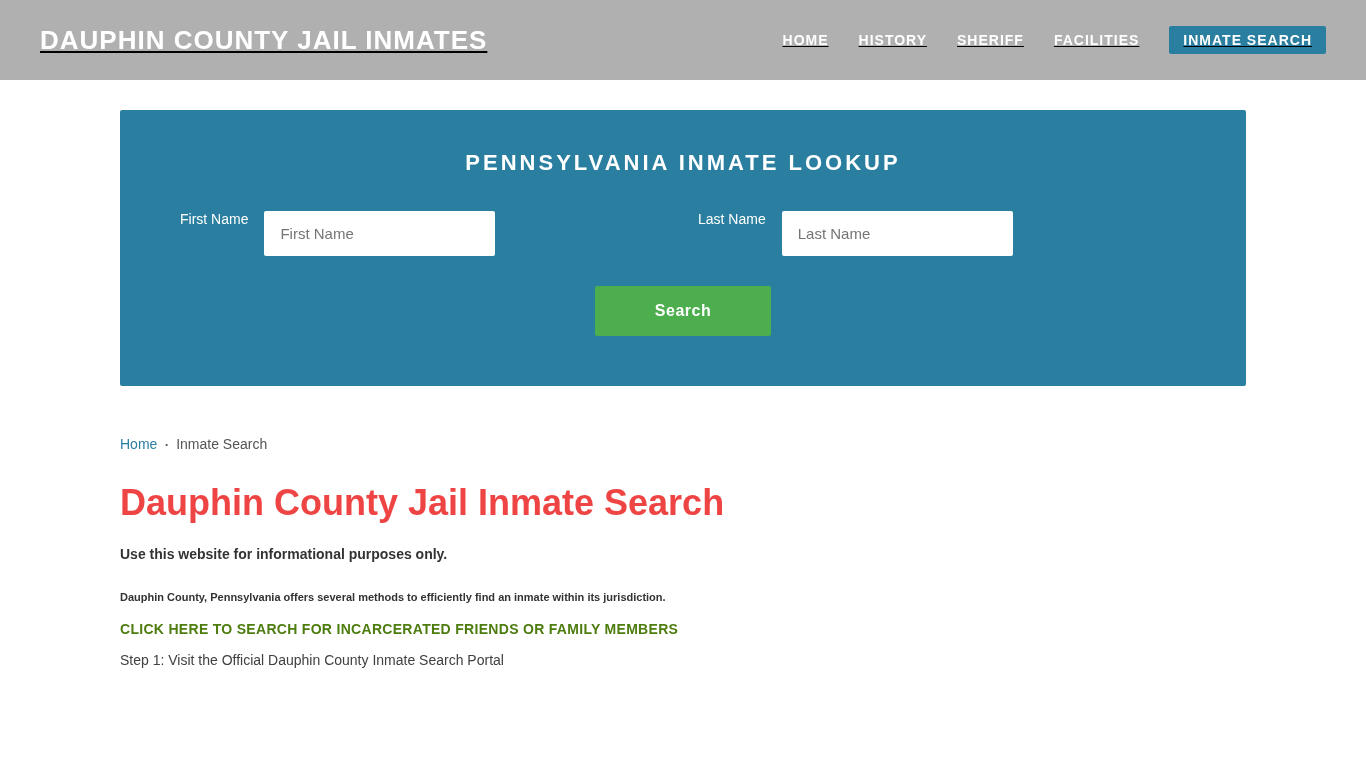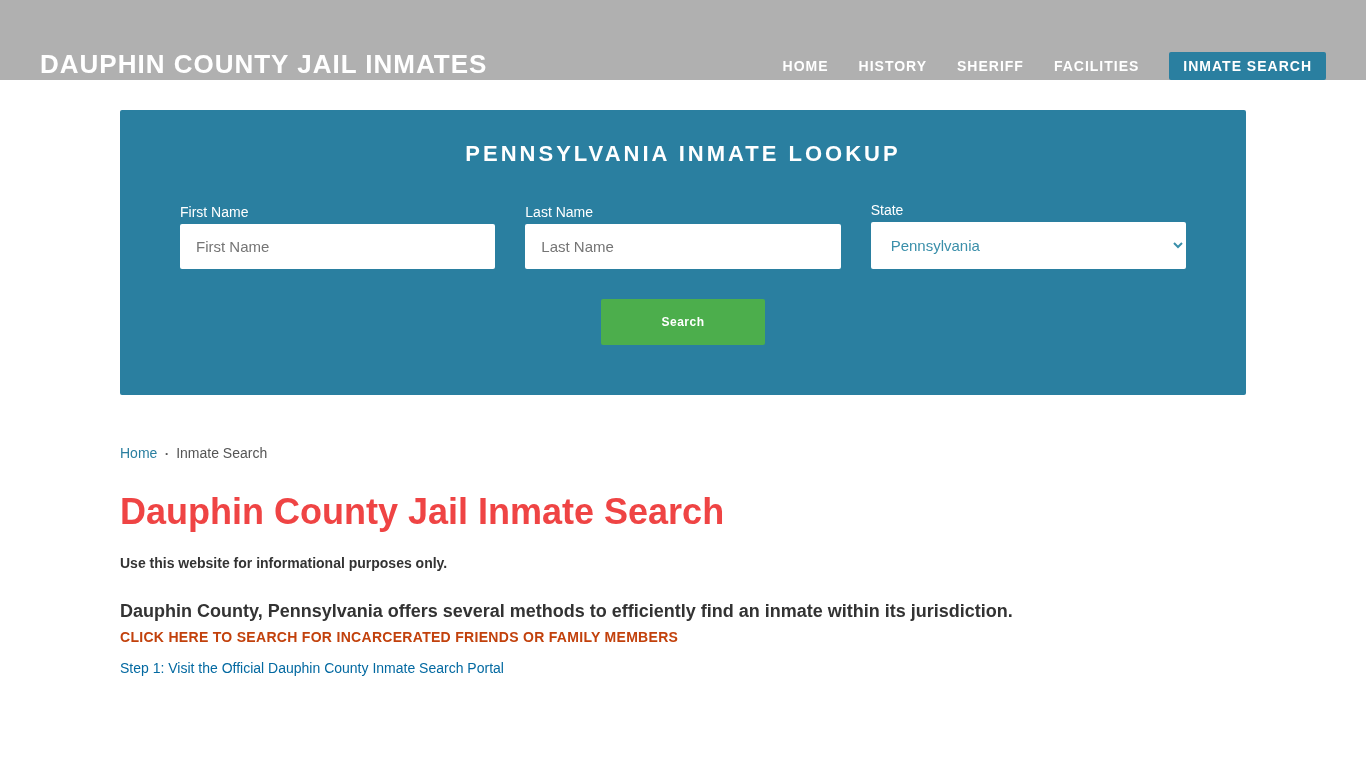--- a/index.html
+++ b/index.html
@@ -12,22 +12,23 @@
       background: #fff;
       width: 1366px;
       min-height: 768px;
     }
     
     .header {
       background: #b0b0b0;
       padding: 0 40px;
       height: 80px;
       display: flex;
-      align-items: flex-end;
+      align-items: center;
       justify-content: space-between;
+      text-decoration: underline;
     }
     .header-title {
       color: #fff;
       font-size: 26px;
       font-weight: 900;
       letter-spacing: 1px;
       text-transform: uppercase;
     }
     .nav {
       display: flex;
@@ -45,42 +46,41 @@
     }
     .nav-item.active {
       background: #2a7fa0;
       padding: 6px 14px;
       border-radius: 2px;
     }
     
     .hero {
       background: #2a7fa0;
       margin: 30px 120px;
-      padding: 31px 60px 50px;
+      padding: 40px 60px 50px;
       border-radius: 2px;
     }
     .hero-title {
       text-align: center;
       color: #fff;
       font-size: 22px;
       font-weight: 700;
       letter-spacing: 3px;
       text-transform: uppercase;
       margin-bottom: 35px;
     }
     .search-form {
       display: flex;
       gap: 30px;
       align-items: flex-end;
       justify-content: center;
     }
     .form-group {
       display: flex;
-      flex-direction: column;
-      gap: 4px;
+      gap: 16px;
       flex: 1;
     }
     .form-group label {
       color: #fff;
       font-size: 14px;
       font-weight: 500;
     }
     .form-group input,
     .form-group select {
       padding: 14px 16px;
@@ -98,21 +98,21 @@
     .search-btn-wrap {
       display: flex;
       justify-content: center;
       margin-top: 30px;
     }
     .search-btn {
       background: #4cae4c;
       color: #fff;
       border: none;
       padding: 16px 60px;
-      font-size: 12px;
+      font-size: 16px;
       font-weight: 600;
       cursor: pointer;
       border-radius: 2px;
       letter-spacing: 0.5px;
     }
     
     .breadcrumb {
       padding: 20px 120px;
       display: flex;
       align-items: center;
@@ -142,40 +142,40 @@
       margin-bottom: 20px;
     }
     .info-text {
       font-size: 14px;
       font-weight: 700;
       color: #333;
       margin-bottom: 24px;
       line-height: 1.5;
     }
     .info-text-normal {
-      font-size: 18px;
+      font-size: 11px;
       color: #333;
       font-weight: 700;
-      margin-bottom: 4px;
+      margin-bottom: 15px;
       line-height: 1.5;
     }
     .click-link {
-      color: #c2410c;
+      color: #4d7c0f;
       font-size: 14px;
       font-weight: 700;
       text-decoration: none;
       cursor: pointer;
       text-transform: uppercase;
       letter-spacing: 0.3px;
       display: block;
       margin-bottom: 15px;
     }
     .step-text {
       font-size: 14px;
-      color: #0369a1;
+      color: #404040;
       margin-top: 5px;
     }
   </style>
 </head>
 <body>
 
 <header class="header">
   <span class="header-title">DAUPHIN COUNTY JAIL INMATES</span>
   <nav class="nav">
     <a class="nav-item">HOME</a>
@@ -190,24 +190,20 @@
   <h2 class="hero-title">PENNSYLVANIA INMATE LOOKUP</h2>
   <div class="search-form">
     <div class="form-group">
       <label>First Name</label>
       <input type="text" placeholder="First Name" style="">
     </div>
     <div class="form-group">
       <label>Last Name</label>
       <input type="text" placeholder="Last Name" style="">
     </div>
-    <div class="form-group">
-      <label>State</label>
-      <select><option>Pennsylvania</option></select>
-    </div>
   </div>
   <div class="search-btn-wrap">
     <button class="search-btn">Search</button>
   </div>
 </section>
 
 <div class="breadcrumb">
   <a class="breadcrumb-home">Home</a>
   <span class="breadcrumb-separator">•</span>
   <span class="breadcrumb-current">Inmate Search</span>

